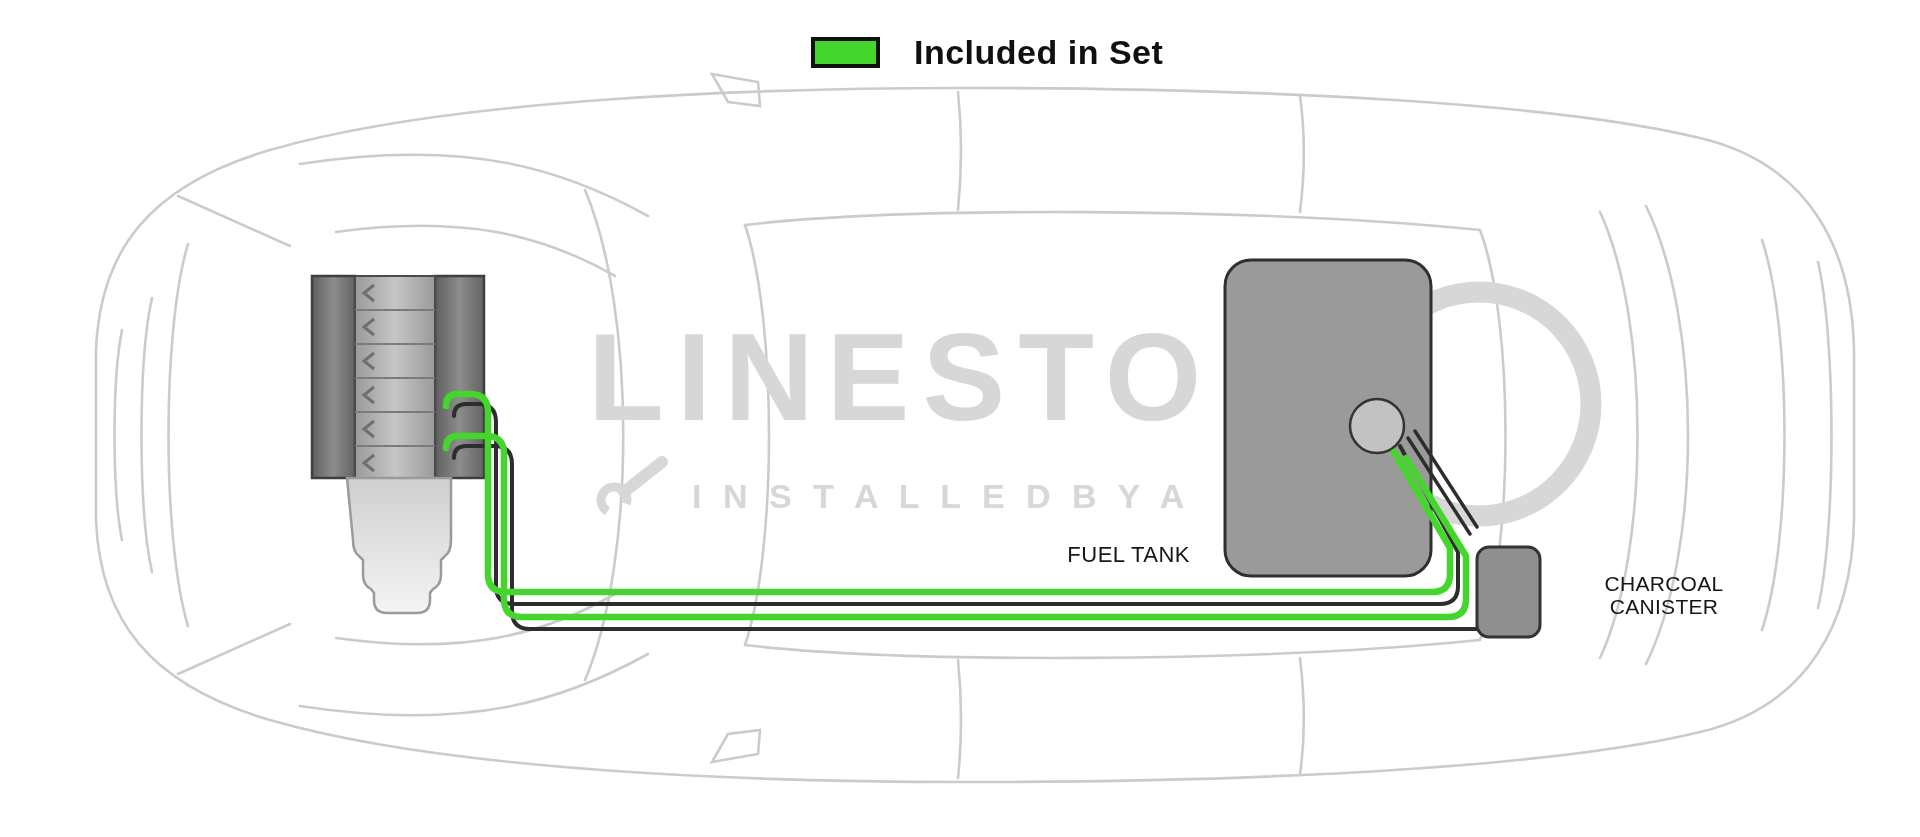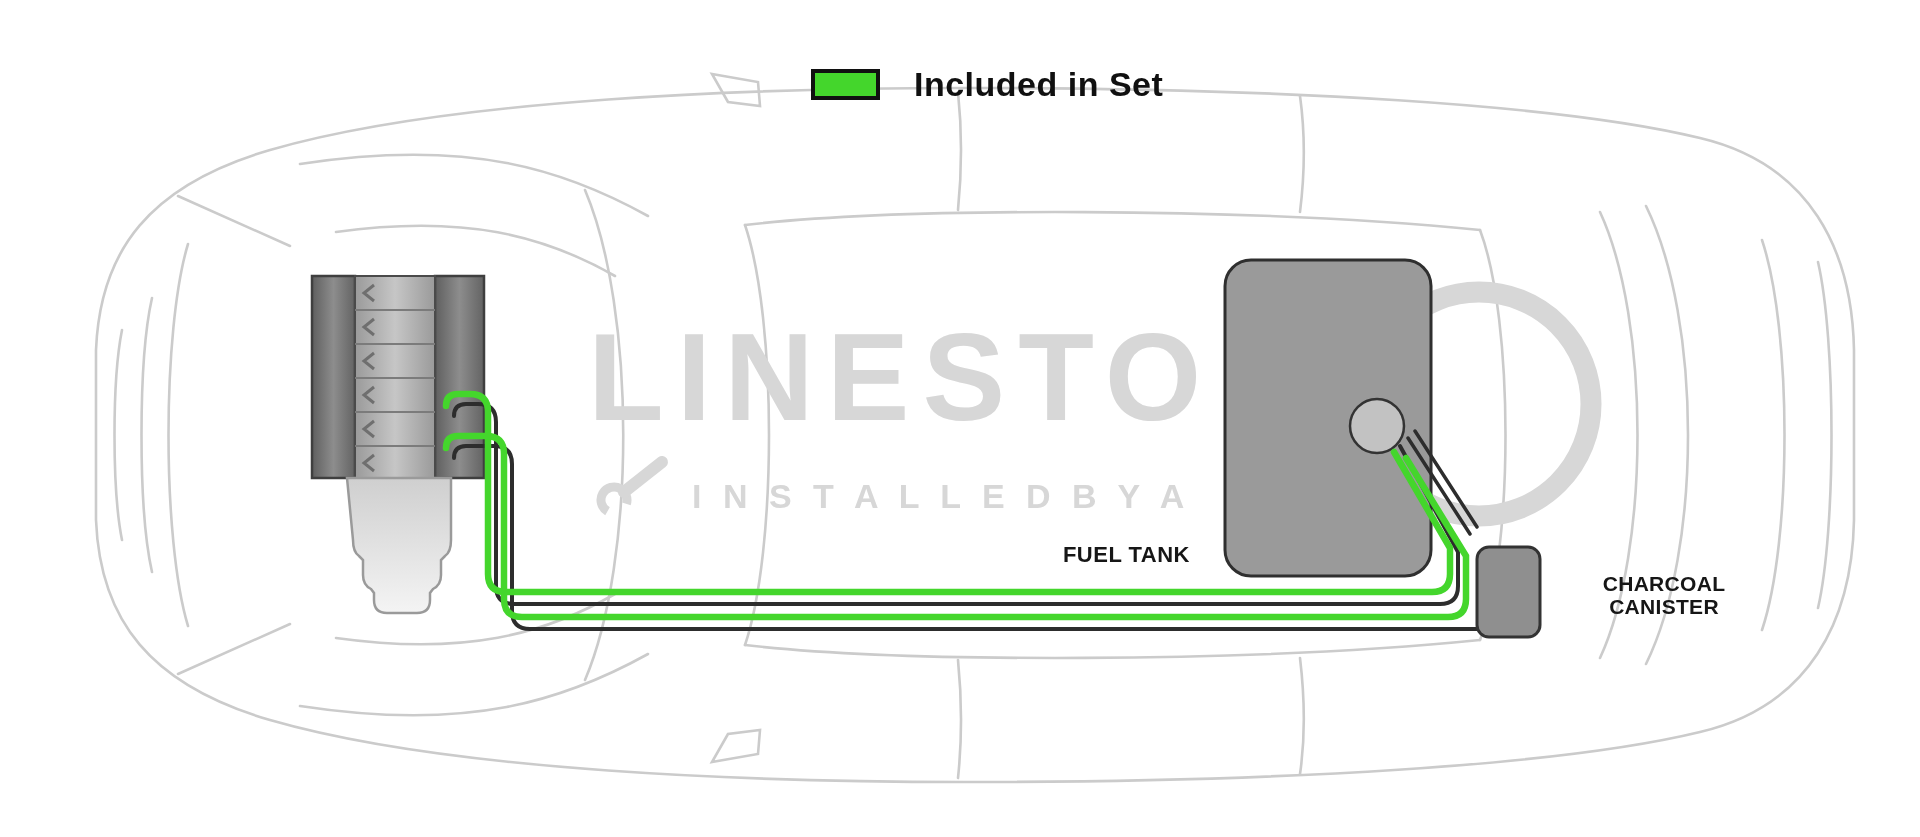--- a/index.html
+++ b/index.html
@@ -1,22 +1,22 @@
 <!DOCTYPE html>
 <html><head>
 <meta charset="utf-8">
 <style>
   html,body{margin:0;padding:0;background:#ffffff;}
   body{font-family:"Liberation Sans", sans-serif;}
   .canvas{position:relative;width:1920px;height:837px;background:#ffffff;overflow:hidden;}
   .diagram-svg{position:absolute;left:0;top:0;width:1920px;height:837px;}
-  .legend{position:absolute;left:811px;top:33px;display:flex;align-items:center;gap:34px;margin-top:32px;}
+  .legend{position:absolute;left:811px;top:33px;display:flex;align-items:center;gap:34px;}
   .legend-swatch{width:69px;height:31px;background:#44D62C;border:4px solid #101010;box-sizing:border-box;}
   .legend-label{font-size:34px;font-weight:bold;color:#101010;letter-spacing:0.5px;}
-  .part-label{position:absolute;font-weight:bold;color:#161616;}
+  .part-label{position:absolute;font-weight:normal;color:#161616;}
   .label-fuel-tank{left:1028px;top:542px;width:162px;text-align:right;font-size:22px;letter-spacing:0.5px;}
   .label-canister{left:1584px;top:572px;width:160px;text-align:center;font-size:21px;line-height:23px;letter-spacing:0.3px;}
   .wm-text{fill:#d7d7d7;font-weight:bold;font-family:"Liberation Sans", sans-serif;}
 </style>
 </head>
 <body>
 
 <div class="canvas">
 
   <svg class="diagram-svg" viewBox="0 0 1920 837">

